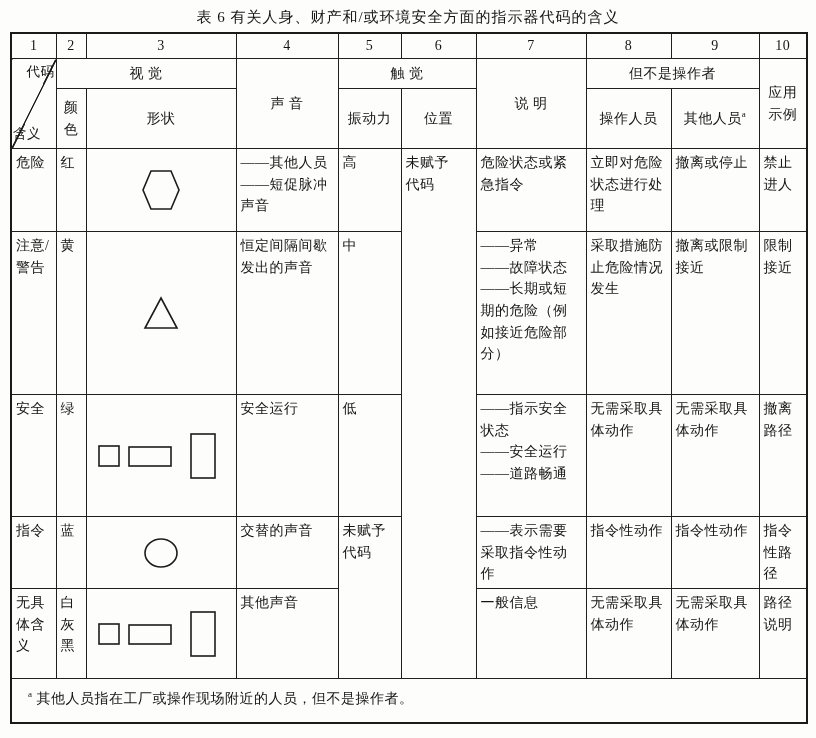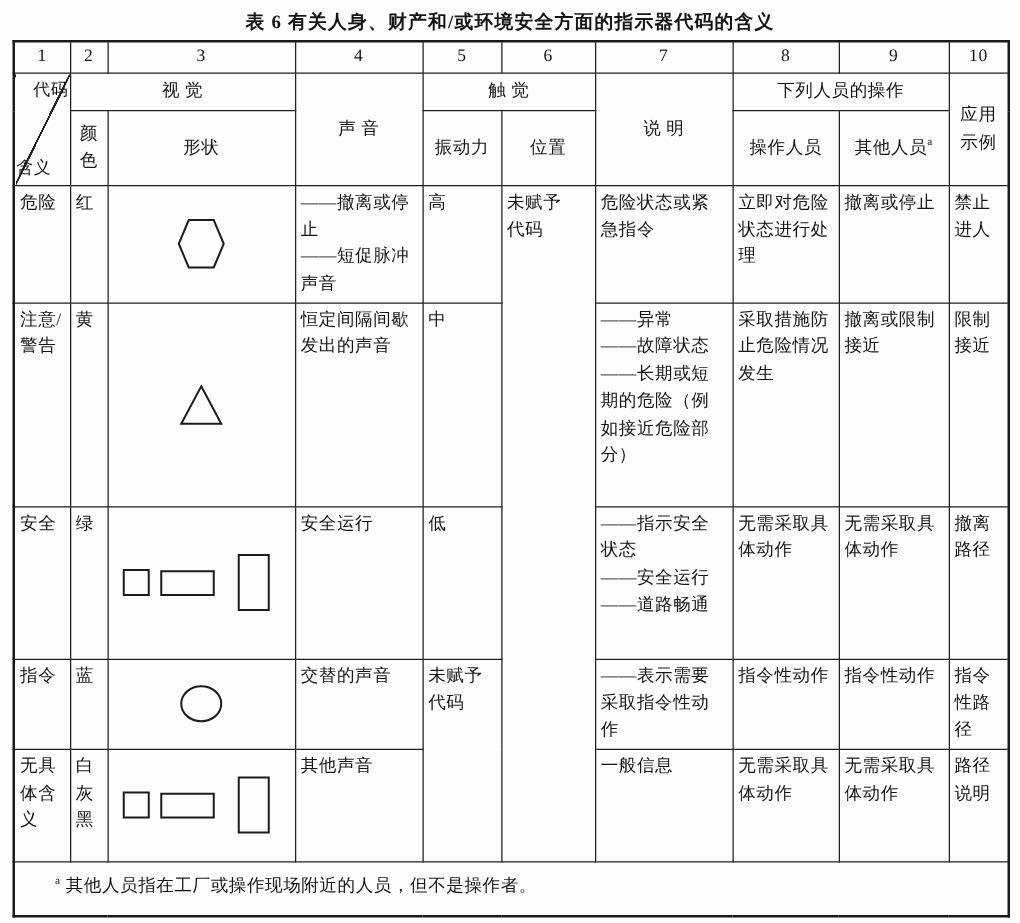--- a/index.html
+++ b/index.html
@@ -2,21 +2,21 @@
 <html><head>
 <meta charset="utf-8">
 <style>
   html,body{margin:0;padding:0;}
   body{
     width:816px;height:738px;background:#fdfdfc;color:#151515;
     font-family:"Liberation Serif","DejaVu Serif",serif;
     position:relative;overflow:hidden;
   }
   .title{
-    text-align:center;font-weight:bold;font-size:15px;
+    text-align:center;font-weight:normal;font-size:15px;
     padding-top:8px;letter-spacing:1px;height:22px;
   }
   table.t6{
     border-collapse:collapse;table-layout:fixed;
     width:796px;margin:2px 0 0 10px;
     border:2px solid #1a1a1a;
   }
   td{
     border:1px solid #1f1f1f;vertical-align:top;
     padding:3px 4px;font-size:14px;line-height:1.55;letter-spacing:0.5px;
@@ -38,21 +38,21 @@
   td.corner{position:relative;padding:0;
     background:linear-gradient(to bottom right,
       transparent calc(50% - 0.8px),
       #1f1f1f calc(50% - 0.8px),
       #1f1f1f calc(50% + 0.8px),
       transparent calc(50% + 0.8px));
   }
   .corner-top{position:absolute;top:3px;right:1px;font-size:13.5px;}
   .corner-bot{position:absolute;bottom:3px;left:1px;font-size:13.5px;}
   sup{font-size:9px;vertical-align:super;line-height:0;}
-  td.fncell{padding:9px 8px 4px 32px;vertical-align:top;}
+  td.fncell{padding:9px 8px 4px 16px;vertical-align:top;}
   svg{display:inline-block;vertical-align:middle;}
   svg *{fill:none;stroke:#1c1c1c;stroke-width:1.6;}
 </style>
 </head>
 <body>
 
 <div class="title">表 6  有关人身、财产和/或环境安全方面的指示器代码的含义</div>
 
 <table class="t6">
   <colgroup>
@@ -84,21 +84,21 @@
 
   <tr class="h1">
     <td class="corner" rowspan="2">
       <span class="corner-top">代码</span>
       <span class="corner-bot">含义</span>
     </td>
     <td colspan="2">视  觉</td>
     <td rowspan="2">声  音</td>
     <td colspan="2">触  觉</td>
     <td rowspan="2">说  明</td>
-    <td colspan="2">下列人员的操作</td>
+    <td colspan="2">但不是操作者</td>
     <td rowspan="2">
       <div>应用</div>
       <div>示例</div>
     </td>
   </tr>
 
   <tr class="h2">
     <td>
       <div>颜</div>
       <div>色</div>
@@ -118,21 +118,21 @@
     </td>
     <td class="c">
       <div>红</div>
     </td>
     <td class="shape">
       <svg width="40" height="42" viewBox="0 0 40 42">
         <polygon points="10,2 30,2 38,21 30,40 10,40 2,21"></polygon>
       </svg>
     </td>
     <td>
-      <div>——撤离或停止</div>
+      <div>——其他人员</div>
       <div>——短促脉冲声音</div>
     </td>
     <td class="c">高</td>
     <td class="c" rowspan="5">
       <div>未赋予</div>
       <div>代码</div>
     </td>
     <td>
       <div>危险状态或紧急指令</div>
     </td>

